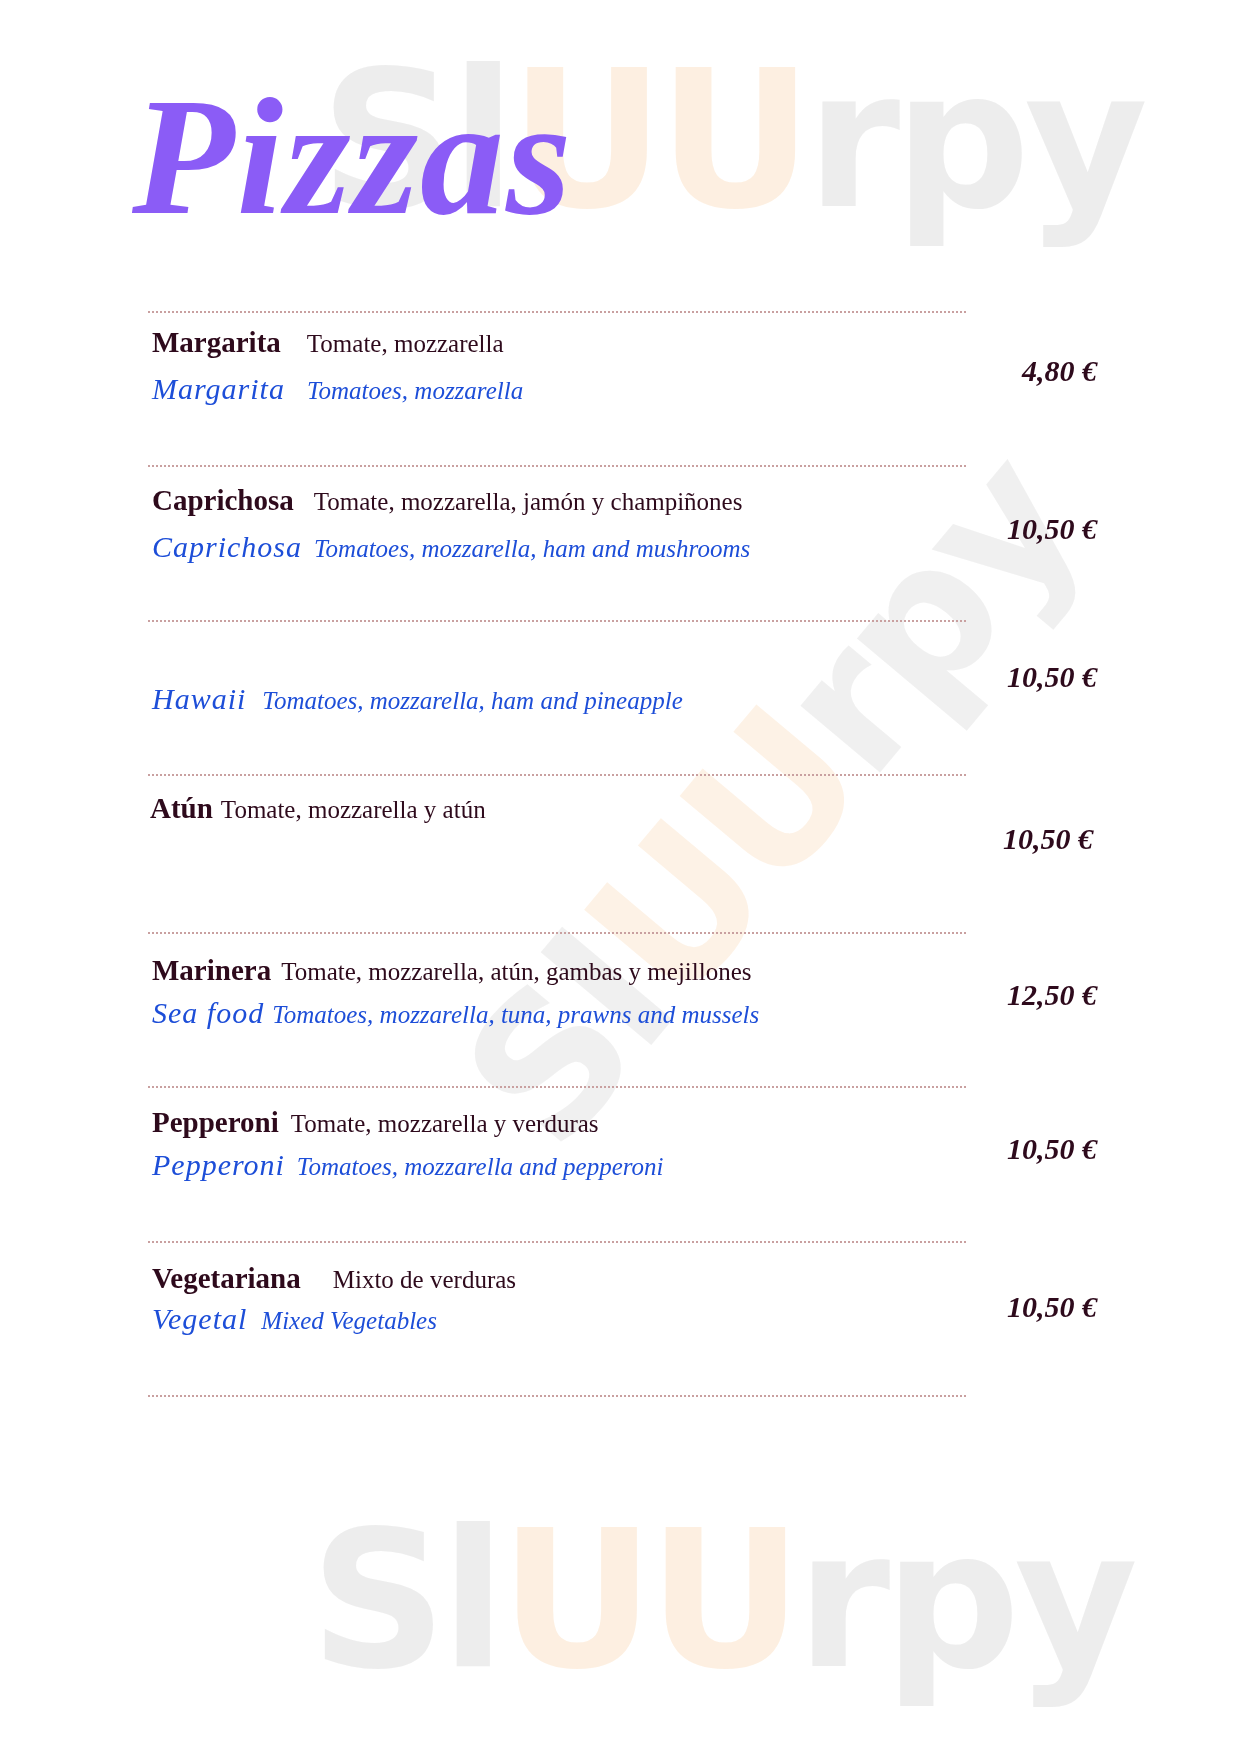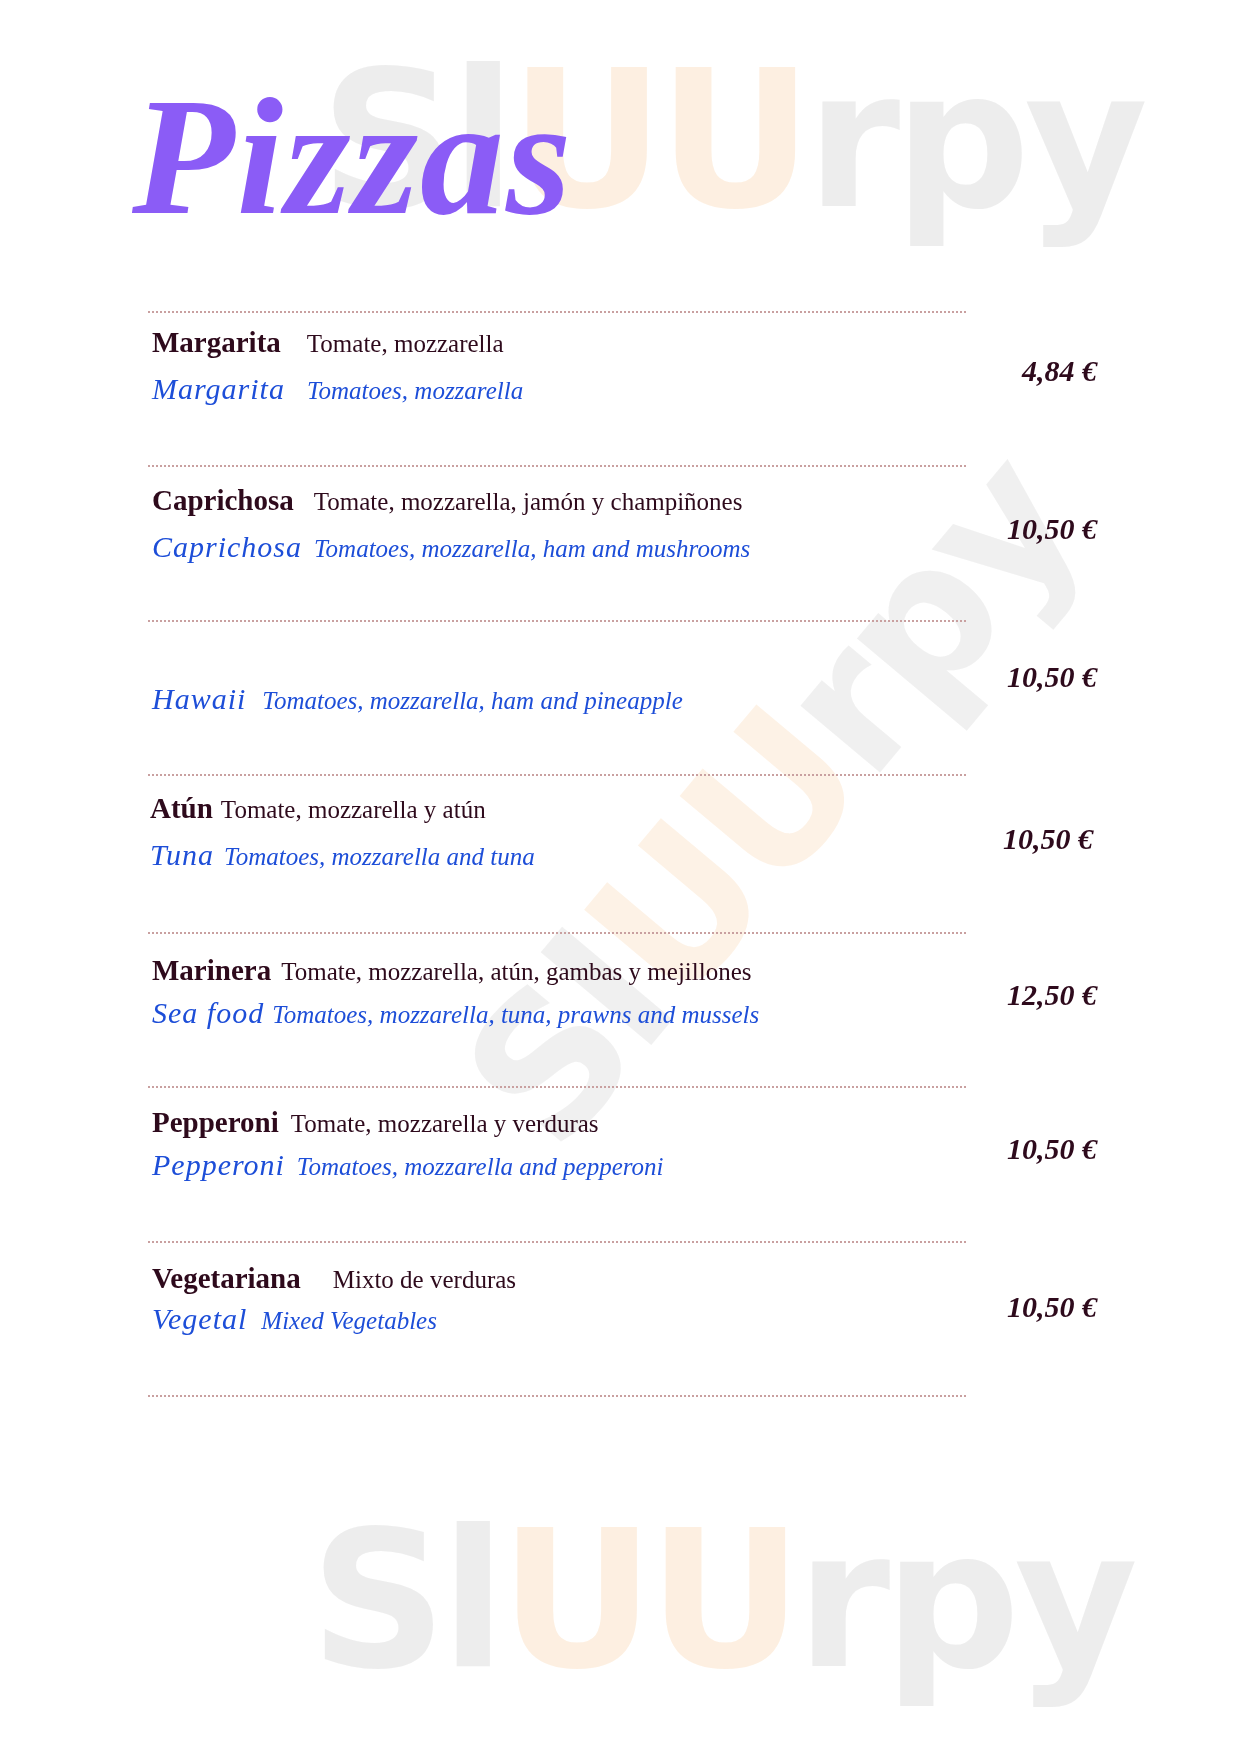--- a/index.html
+++ b/index.html
@@ -28,42 +28,41 @@
 <div class="wm wm3"><span>Sl</span><span class="u">UU</span><span>rpy</span></div>
 
 <div class="title">Pizzas</div>
 
 <div class="divider" style="top:311px"></div>
 
 <div class="item" style="top:326px;height:110px">
   <div class="es" style="top:0"><span class="name">Margarita</span><span class="desc" style="margin-left:26px">Tomate, mozzarella</span></div>
   <div class="en" style="top:46px"><span class="name">Margarita</span><span class="desc" style="margin-left:22px">Tomatoes, mozzarella</span></div>
 </div>
-<div class="price" style="top:354px">4,84 €</div>
+<div class="price" style="top:354px">4,80 €</div>
 
 <div class="divider" style="top:465px"></div>
 
 <div class="item" style="top:484px;height:110px">
   <div class="es" style="top:0"><span class="name">Caprichosa</span><span class="desc" style="margin-left:20px">Tomate, mozzarella, jamón y champiñones</span></div>
   <div class="en" style="top:46px"><span class="name">Caprichosa</span><span class="desc">Tomatoes, mozzarella, ham and mushrooms</span></div>
 </div>
 <div class="price" style="top:512px">10,50 €</div>
 
 <div class="divider" style="top:620px"></div>
 
 <div class="item" style="top:636px;height:110px">
   <div class="en" style="top:46px"><span class="name">Hawaii</span><span class="desc" style="margin-left:16px">Tomatoes, mozzarella, ham and pineapple</span></div>
 </div>
 <div class="price" style="top:660px">10,50 €</div>
 
 <div class="divider" style="top:774px"></div>
 
 <div class="item" style="top:792px;height:110px;left:150px">
   <div class="es" style="top:0"><span class="name">Atún</span><span class="desc" style="margin-left:8px">Tomate, mozzarella y atún</span></div>
-  <div class="en" style="top:46px"><span class="name">Tuna</span><span class="desc" style="margin-left:10px">Tomatoes, mozzarella and tuna</span></div>
 </div>
 <div class="price" style="top:822px;right:147px">10,50 €</div>
 
 <div class="divider" style="top:932px"></div>
 
 <div class="item" style="top:954px;height:110px">
   <div class="es" style="top:0"><span class="name">Marinera</span><span class="desc" style="margin-left:10px">Tomate, mozzarella, atún, gambas y mejillones</span></div>
   <div class="en" style="top:42px"><span class="name">Sea food</span><span class="desc" style="margin-left:8px">Tomatoes, mozzarella, tuna, prawns and mussels</span></div>
 </div>
 <div class="price" style="top:978px">12,50 €</div>

